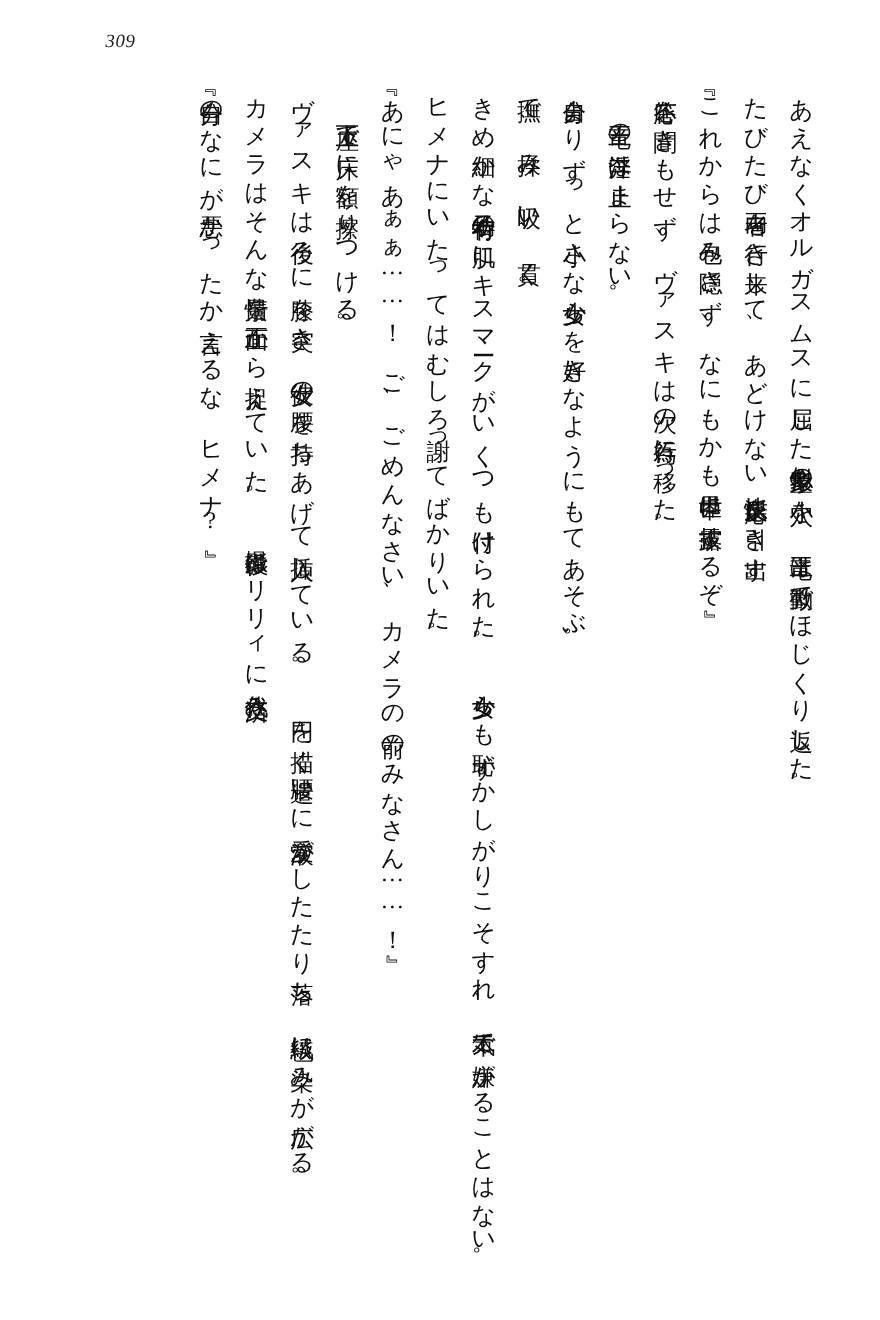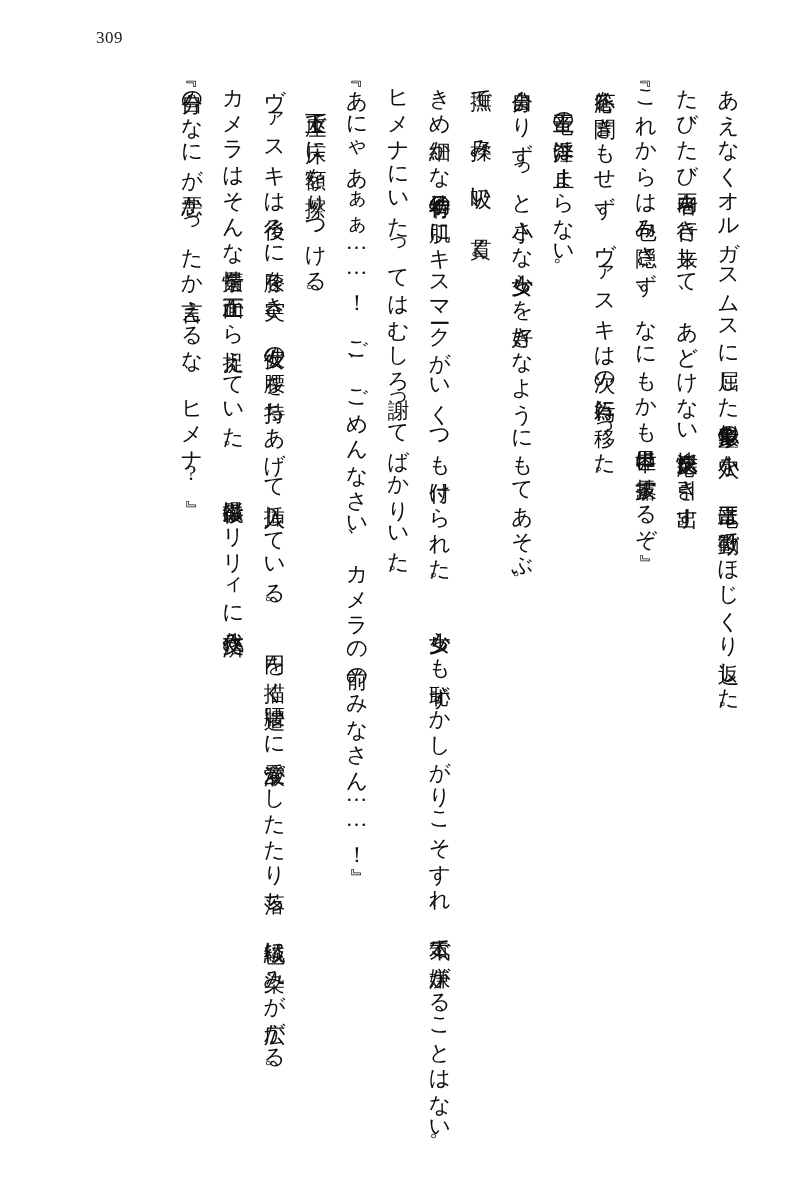--- a/index.html
+++ b/index.html
@@ -22,20 +22,21 @@
     width: 800px;
     height: 1200px;
     box-sizing: border-box;
     padding: 28px 56px 40px 56px;
   }
 
   
   .page-header {
     height: 44px;
     position: relative;
+    font-style: italic;
   }
   .folio {
     position: absolute;
     left: 40px;
     top: 0px;
     font-size: 17px;
     letter-spacing: 0.5px;
     color: #1a1a1a;
     font-family: "Liberation Serif", "DejaVu Serif", serif;
   }

